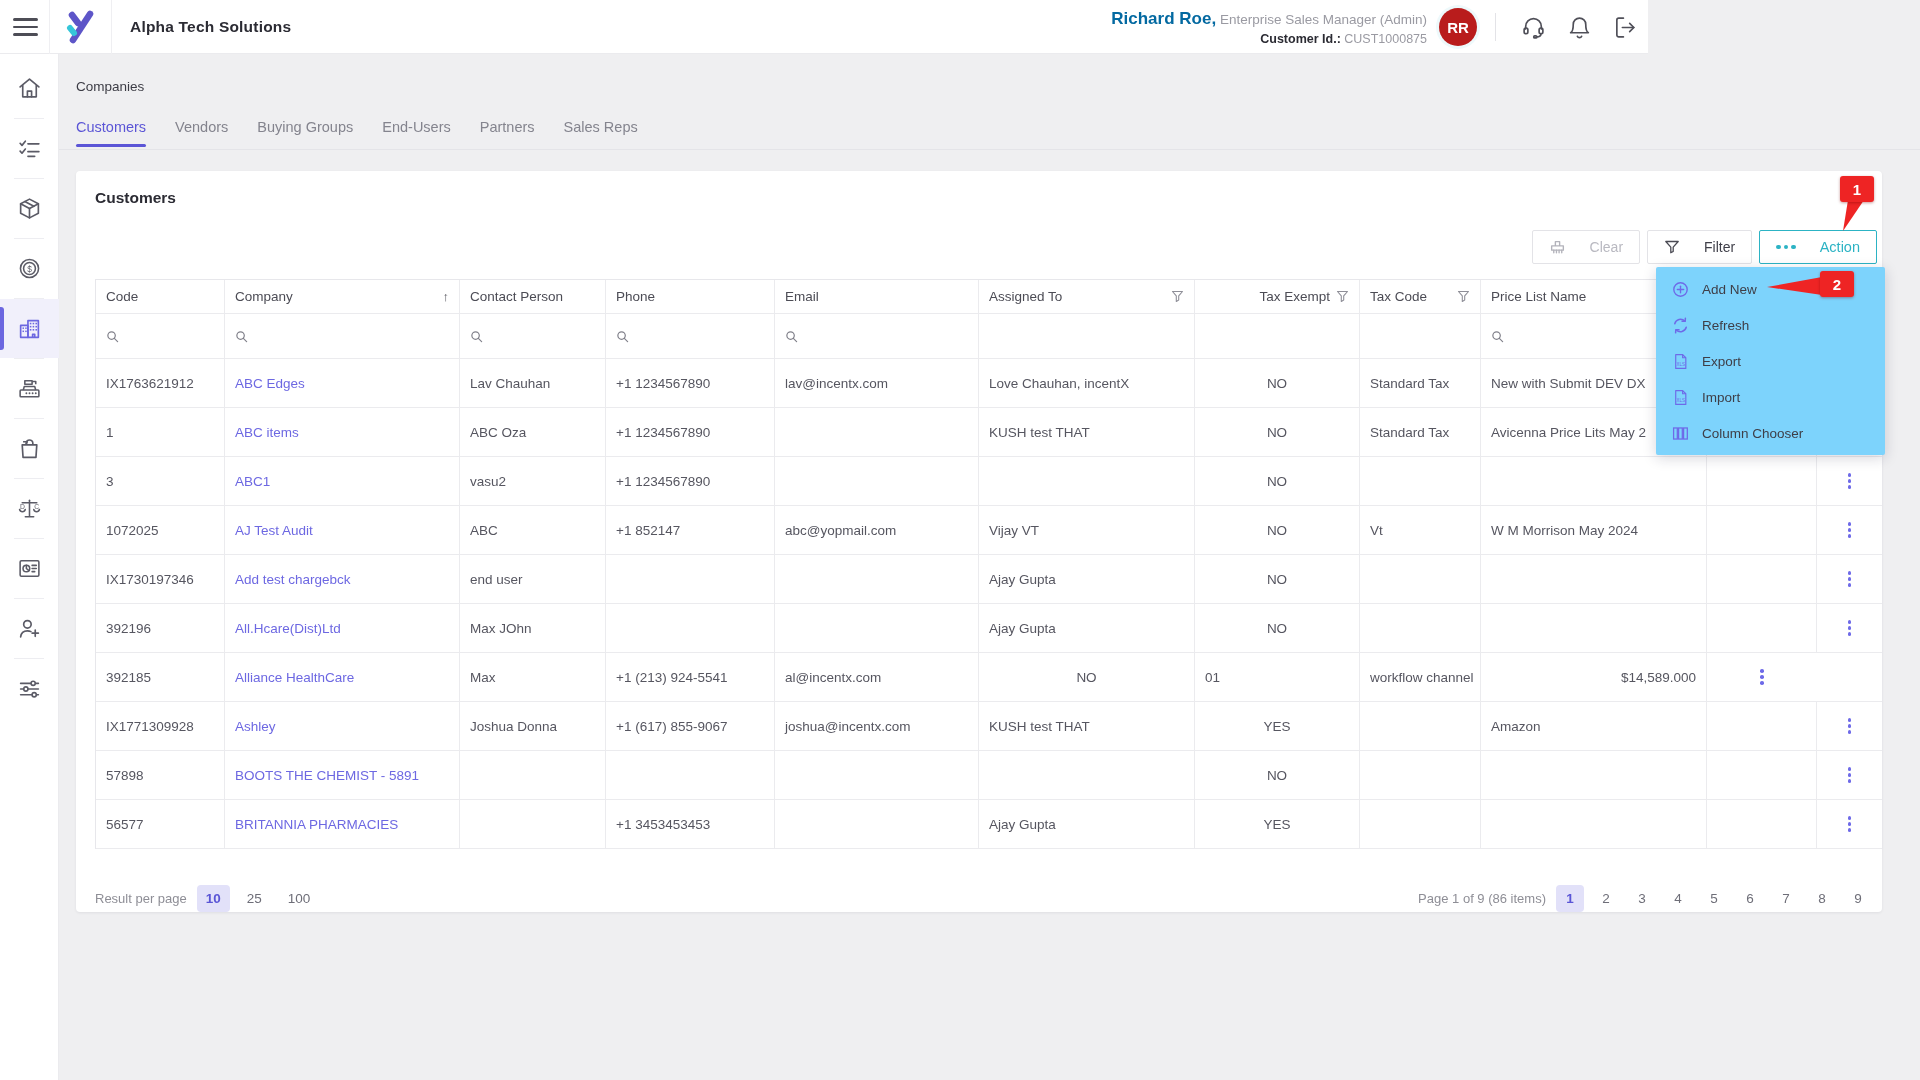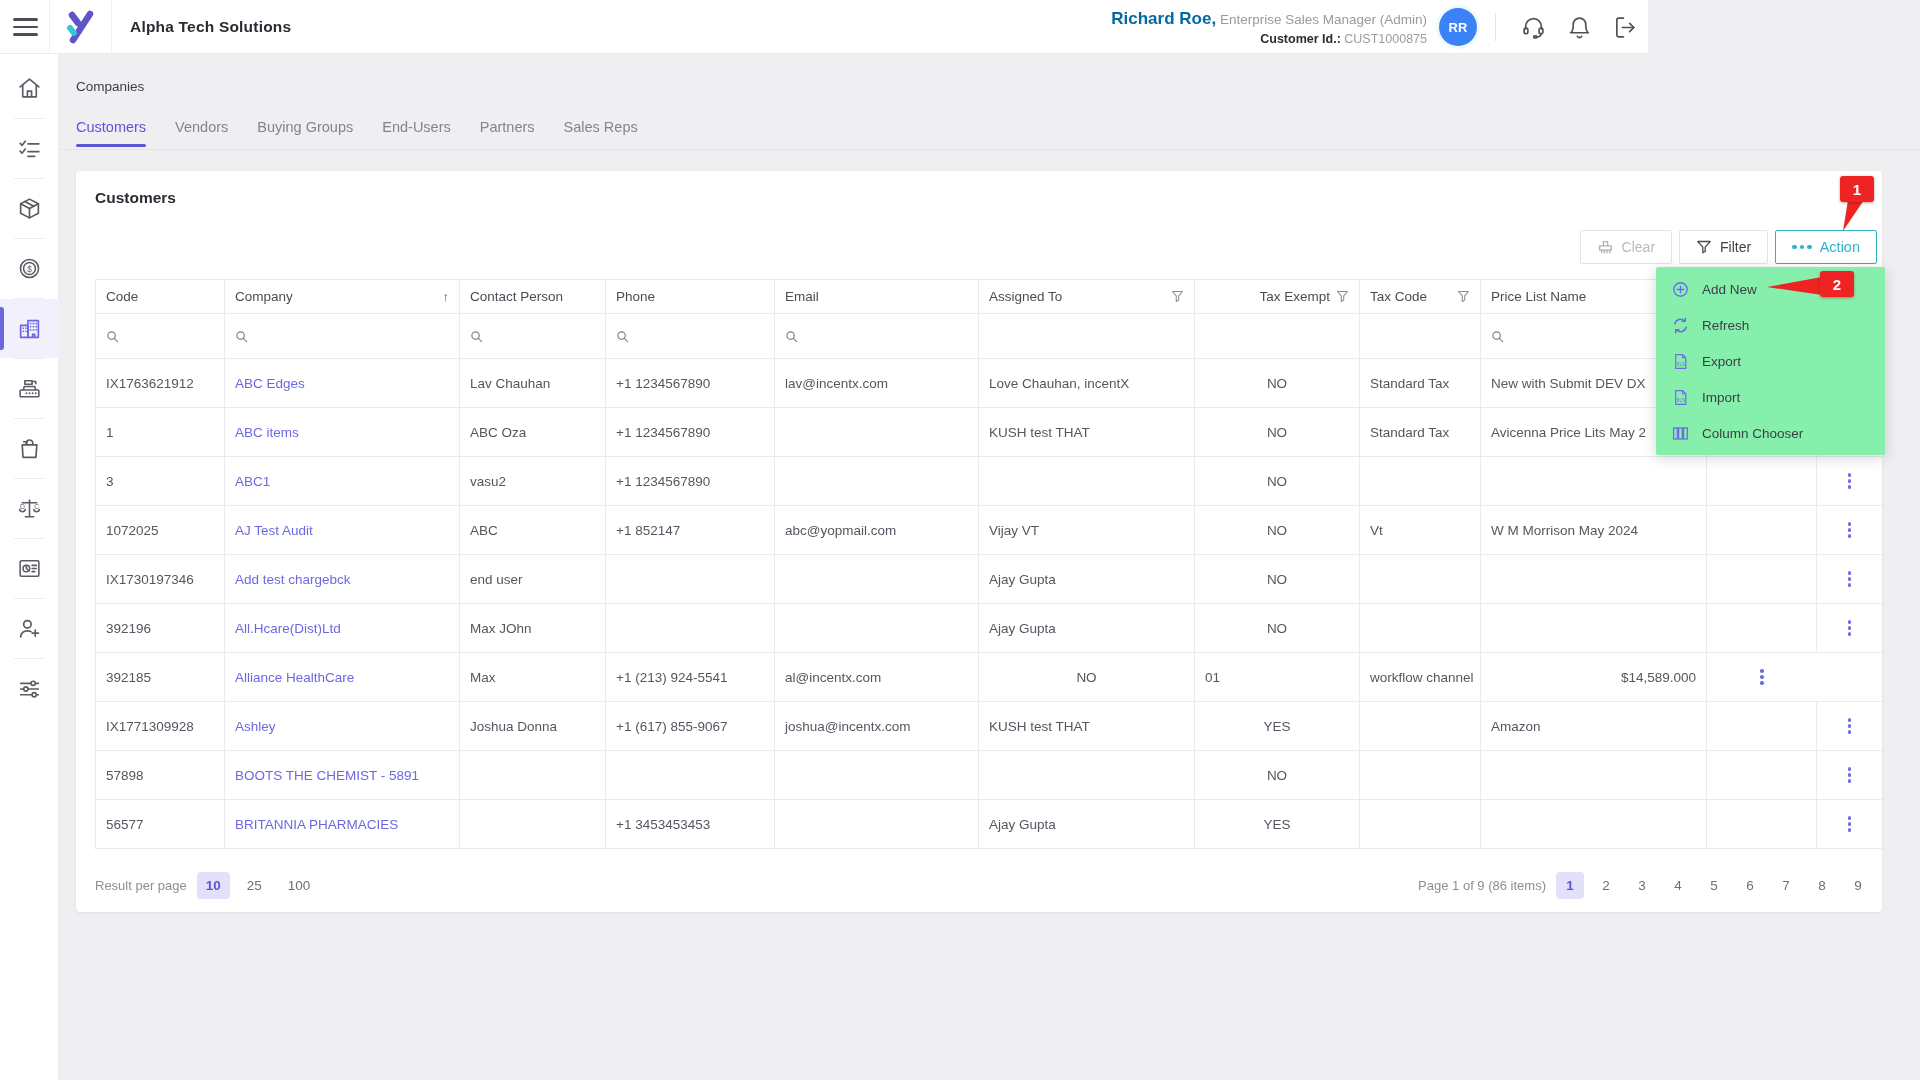--- a/index.html
+++ b/index.html
@@ -11,21 +11,21 @@
   .hamburger { position:absolute; left:13px; top:18px; width:25px; height:18px; display:flex; flex-direction:column; justify-content:space-between; cursor:pointer; }
   .hamburger i { display:block; height:2.6px; background:#4d4d56; border-radius:2px; }
   .logo-box { position:absolute; left:49px; top:0; width:63px; height:54px; border-left:1px solid #efeff2; border-right:1px solid #efeff2; display:flex; align-items:center; justify-content:center; }
   .app-title { position:absolute; left:130px; top:0; height:54px; display:flex; align-items:center; font-size:15.5px; font-weight:bold; color:#2b2b33; letter-spacing:.2px; }
   .user-block { position:absolute; right:0; top:0; height:54px; display:flex; align-items:center; }
   .user-lines { text-align:right; margin-right:12px; }
   .user-line1 { font-size:13.5px; color:#9a9aa2; }
   .user-line1 b { color:#0369a1; font-size:17px; }
   .user-line2 { font-size:12.5px; color:#9a9aa2; margin-top:3px; }
   .user-line2 b { color:#2b2b33; }
-  .avatar { width:38px; height:38px; border-radius:50%; background:#3b82f6; color:#fff; font-weight:bold; font-size:13px; display:flex; align-items:center; justify-content:center; box-shadow:0 0 0 3px #eef9fb; margin-right:18px; }
+  .avatar { width:38px; height:38px; border-radius:50%; background:#b91c1c; color:#fff; font-weight:bold; font-size:15px; display:flex; align-items:center; justify-content:center; box-shadow:0 0 0 3px #eef9fb; margin-right:18px; }
   .vdiv { width:1px; height:28px; background:#e3e3e7; margin-right:14px; }
   .hicon { width:46px; height:54px; display:flex; align-items:center; justify-content:center; cursor:pointer; }
 
   
   .sidebar { position:absolute; left:0; top:54px; width:59px; height:1026px; background:#fff; border-right:1px solid #ebebee; padding-top:5px; z-index:2; }
   .sb-item { position:relative; width:59px; height:59px; display:flex; align-items:center; justify-content:center; cursor:pointer; }
   .sb-item.active { background:#f1f0fb; }
   .sb-item.active::before { content:""; position:absolute; left:0; top:8px; bottom:8px; width:4px; background:#6c67e0; border-radius:0 3px 3px 0; }
   .sb-div { width:30px; margin:0 auto; border-top:1px solid #ededf1; }
 
@@ -33,21 +33,21 @@
   .breadcrumb { position:absolute; left:76px; top:79px; font-size:13.5px; color:#3c3c45; z-index:1; }
   .tabs { position:absolute; left:59px; top:105px; width:1861px; height:45px; border-bottom:1px solid #e4e4e8; display:flex; align-items:center; padding-left:17px; gap:29px; z-index:1; }
   .tab { position:relative; height:45px; display:flex; align-items:center; font-size:14.5px; color:#84848e; cursor:pointer; }
   .tab.active { color:#5b55d6; }
   .tab.active::after { content:""; position:absolute; left:0; right:0; bottom:3px; height:3px; border-radius:2px; background:#5b55d6; }
 
   
   .card { position:absolute; left:76px; top:171px; width:1806px; height:741px; background:#fff; border-radius:4px; box-shadow:0 1px 3px rgba(20,20,40,.07); z-index:1; }
   .card-title { position:absolute; left:19px; top:18px; font-size:15.5px; font-weight:bold; color:#2b2b33; }
   .toolbar { position:absolute; top:59px; right:5px; display:flex; gap:7px; }
-  .btn { height:34px; display:flex; align-items:center; justify-content:center; gap:8px; background:#fff; border:1px solid #e3e3e7; border-radius:2px; font-size:14px; padding:0 16px; cursor:pointer; }
+  .btn { height:34px; display:flex; align-items:center; justify-content:center; gap:24px; background:#fff; border:1px solid #e3e3e7; border-radius:2px; font-size:14px; padding:0 16px; cursor:pointer; }
   .btn.disabled { color:#b9b9c1; }
   .btn.normal { color:#3f3f49; }
   .btn.accent { border:1px solid #2cb3c4; color:#2cb3c4; font-size:14.5px; }
   .dots { display:flex; gap:3px; }
   .dots i { width:4.5px; height:4.5px; border-radius:50%; background:#2cb3c4; }
 
   
   .tbl { position:absolute; left:19px; top:108px; width:1788px; border:1px solid #e7e7eb; border-bottom:none; }
   .trow { display:grid; grid-template-columns:129px 235px 146px 169px 204px 216px 165px 121px 226px 110px 65px; }
   .th, .td, .ts { border-right:1px solid #ebebee; display:flex; align-items:center; padding:0 10px; overflow:hidden; white-space:nowrap; }
@@ -61,29 +61,29 @@
   .drow { height:49px; border-bottom:1px solid #ebebee; }
   .td { font-size:13.5px; color:#565660; gap:7px; }
   .td.center { justify-content:center; }
   .td.rightal { justify-content:flex-end; }
   .link { color:#6d68e2; cursor:pointer; }
   .kebab { display:flex; flex-direction:column; gap:2.5px; align-items:center; margin:0 auto; cursor:pointer; }
   .kebab i { width:3.6px; height:3.6px; border-radius:50%; background:#6e6ae8; }
   .sortarrow { font-size:13px; color:#55555d; }
 
   
-  .cfooter { position:absolute; left:0; right:0; bottom:0; height:53px; display:flex; align-items:center; justify-content:space-between; padding:0 10px 0 19px; }
+  .cfooter { position:absolute; left:0; right:0; bottom:0; height:53px; display:flex; align-items:flex-end; justify-content:space-between; padding:0 10px 0 19px; }
   .fleft, .fright { display:flex; align-items:center; gap:10px; }
   .flabel, .finfo { font-size:13px; color:#8e8e96; }
   .pg { min-width:28px; height:27px; display:flex; align-items:center; justify-content:center; font-size:13.5px; color:#6e6e78; border-radius:4px; cursor:pointer; padding:0 9px; }
   .pg.active { background:#e2e1f9; color:#5a55d6; font-weight:bold; }
   .pages { display:flex; gap:8px; }
 
   
-  .menu { position:absolute; left:1656px; top:267px; width:229px; background:#86efac; box-shadow:0 3px 14px rgba(30,30,60,.18); border-radius:2px; z-index:5; padding:4px 0; }
+  .menu { position:absolute; left:1656px; top:267px; width:229px; background:#7dd3fc; box-shadow:0 3px 14px rgba(30,30,60,.18); border-radius:2px; z-index:5; padding:4px 0; }
   .mitem { height:36px; display:flex; align-items:center; gap:13px; padding:0 16px; font-size:13.5px; color:#3e3e47; cursor:pointer; }
 
   
   .badge { position:absolute; width:34px; height:26px; background:#ee2424; color:#fff; font-size:15px; font-weight:bold; display:flex; align-items:center; justify-content:center; border-radius:3px; z-index:7; box-shadow:0 1px 3px rgba(120,0,0,.4); }
   .tail { position:absolute; z-index:6; }
 </style>
 </head>
 <body>
 
 <div class="topbar">

